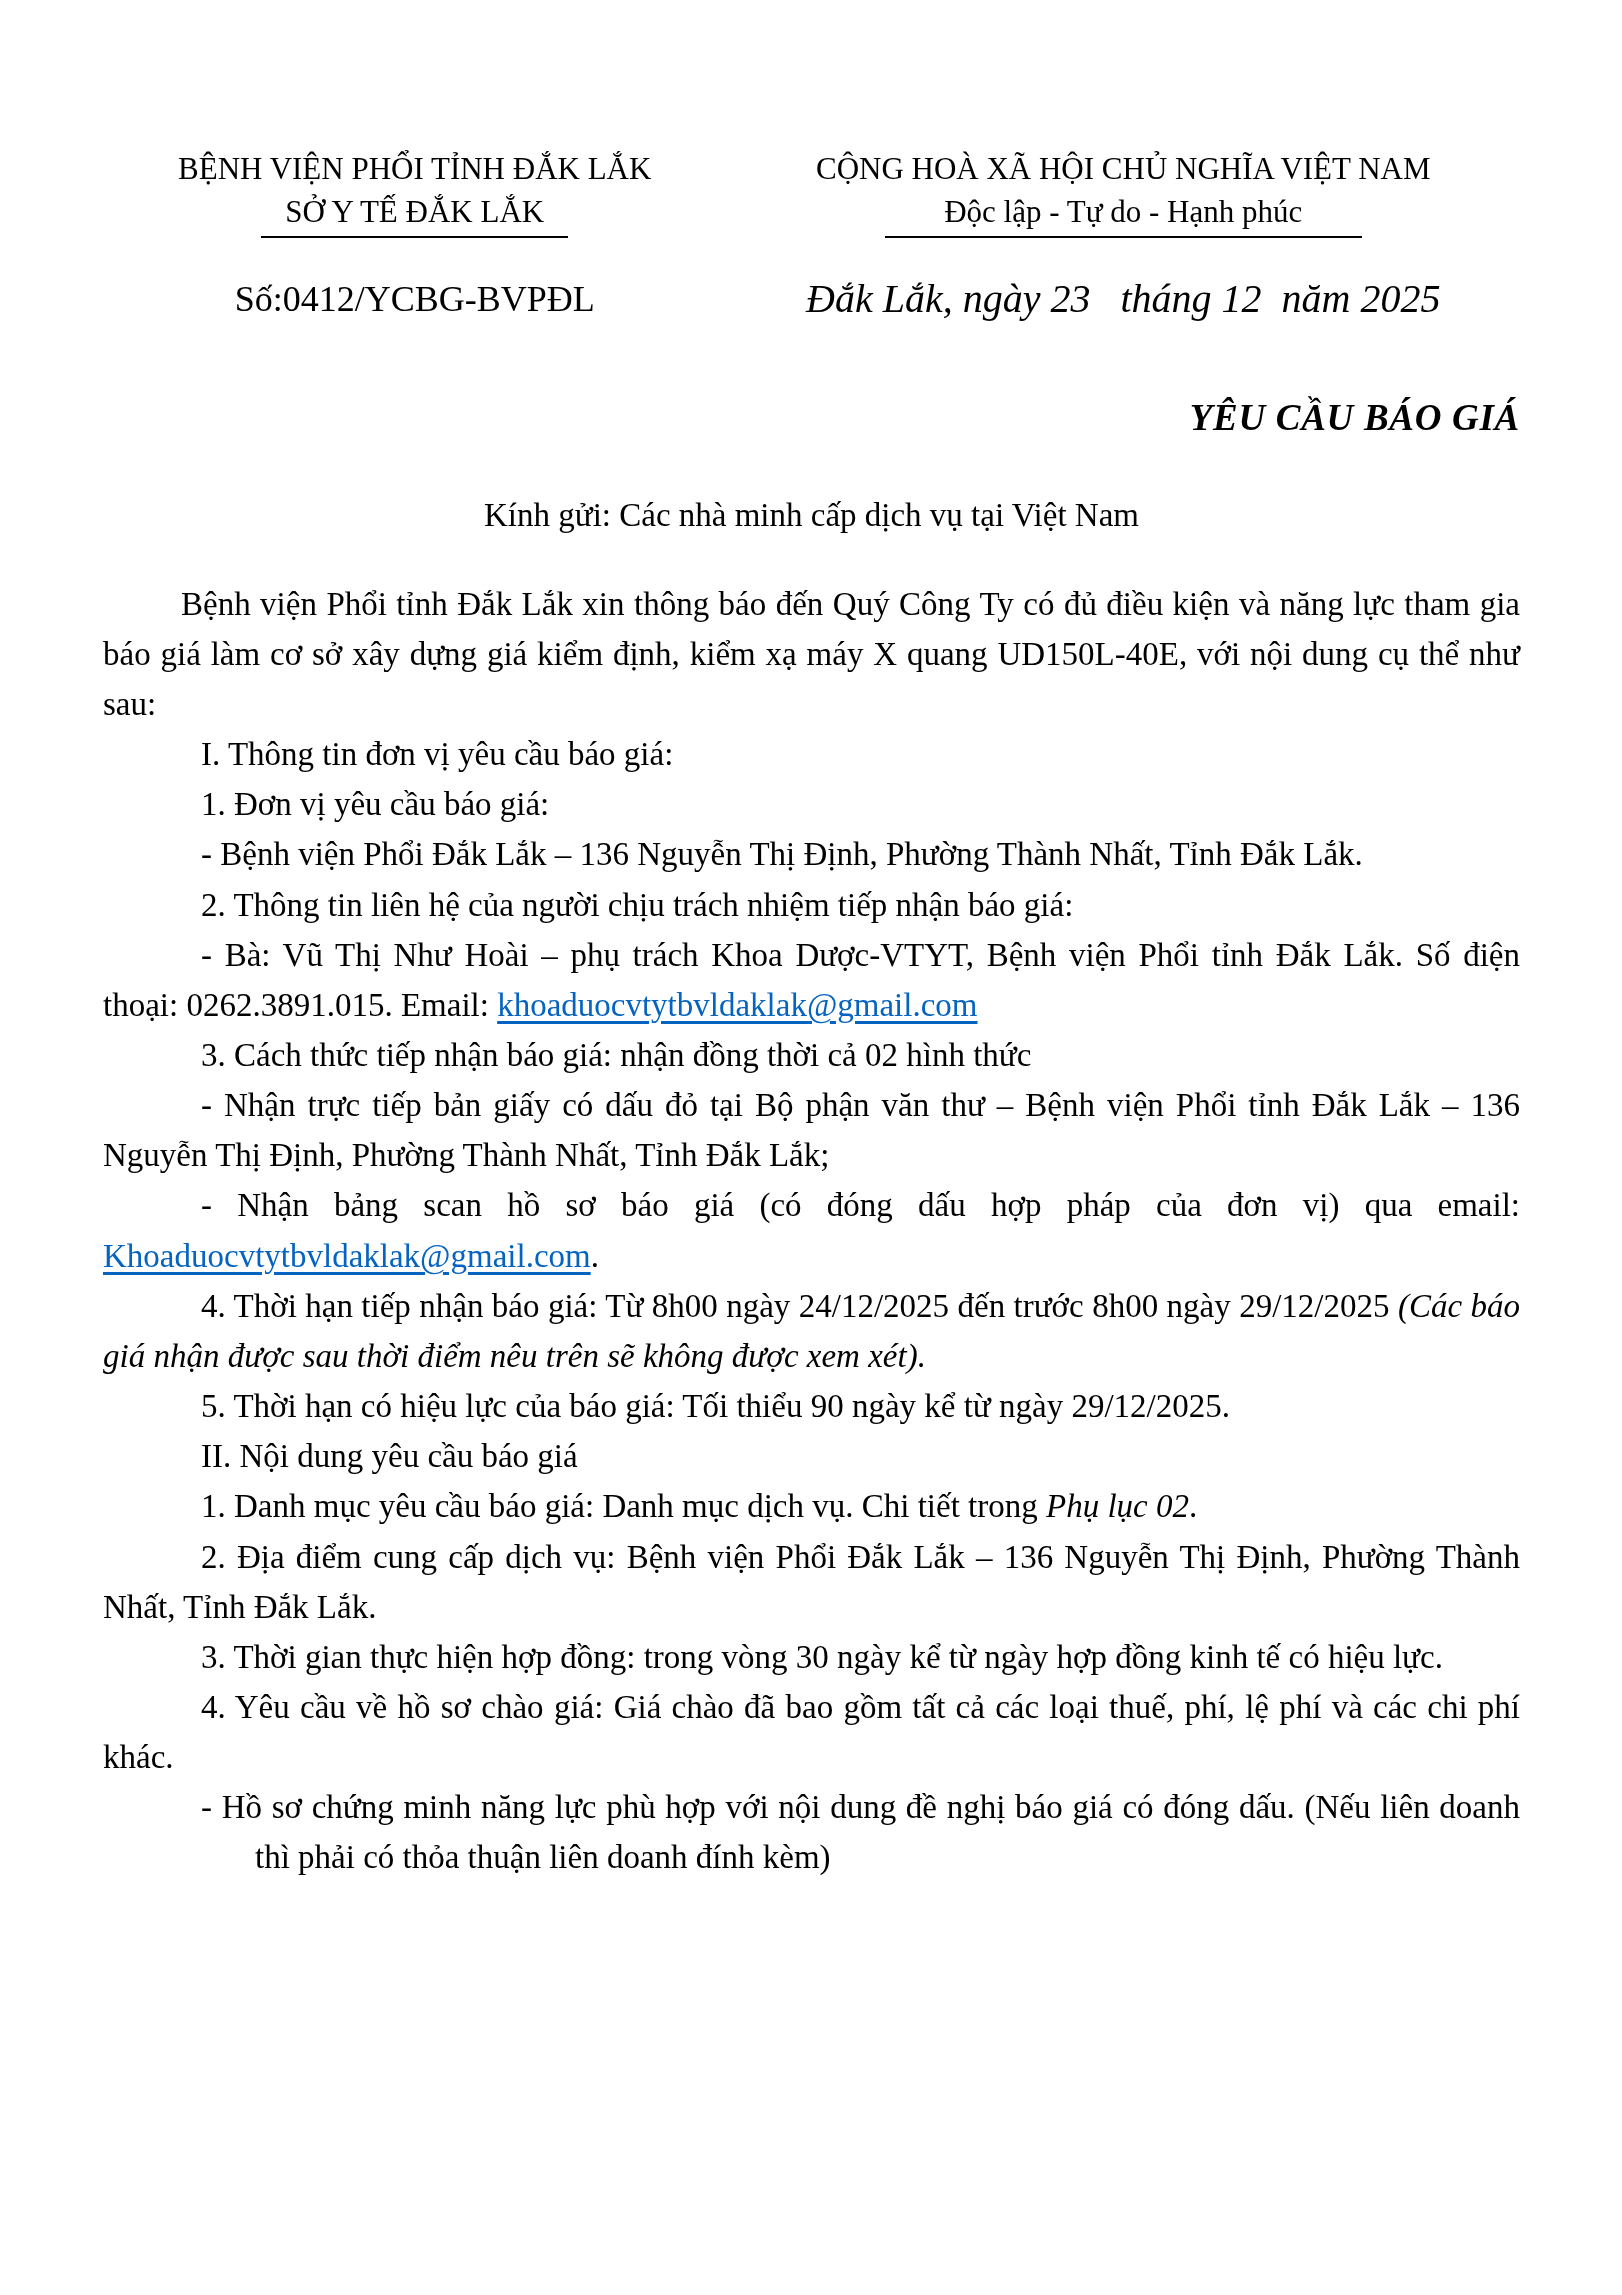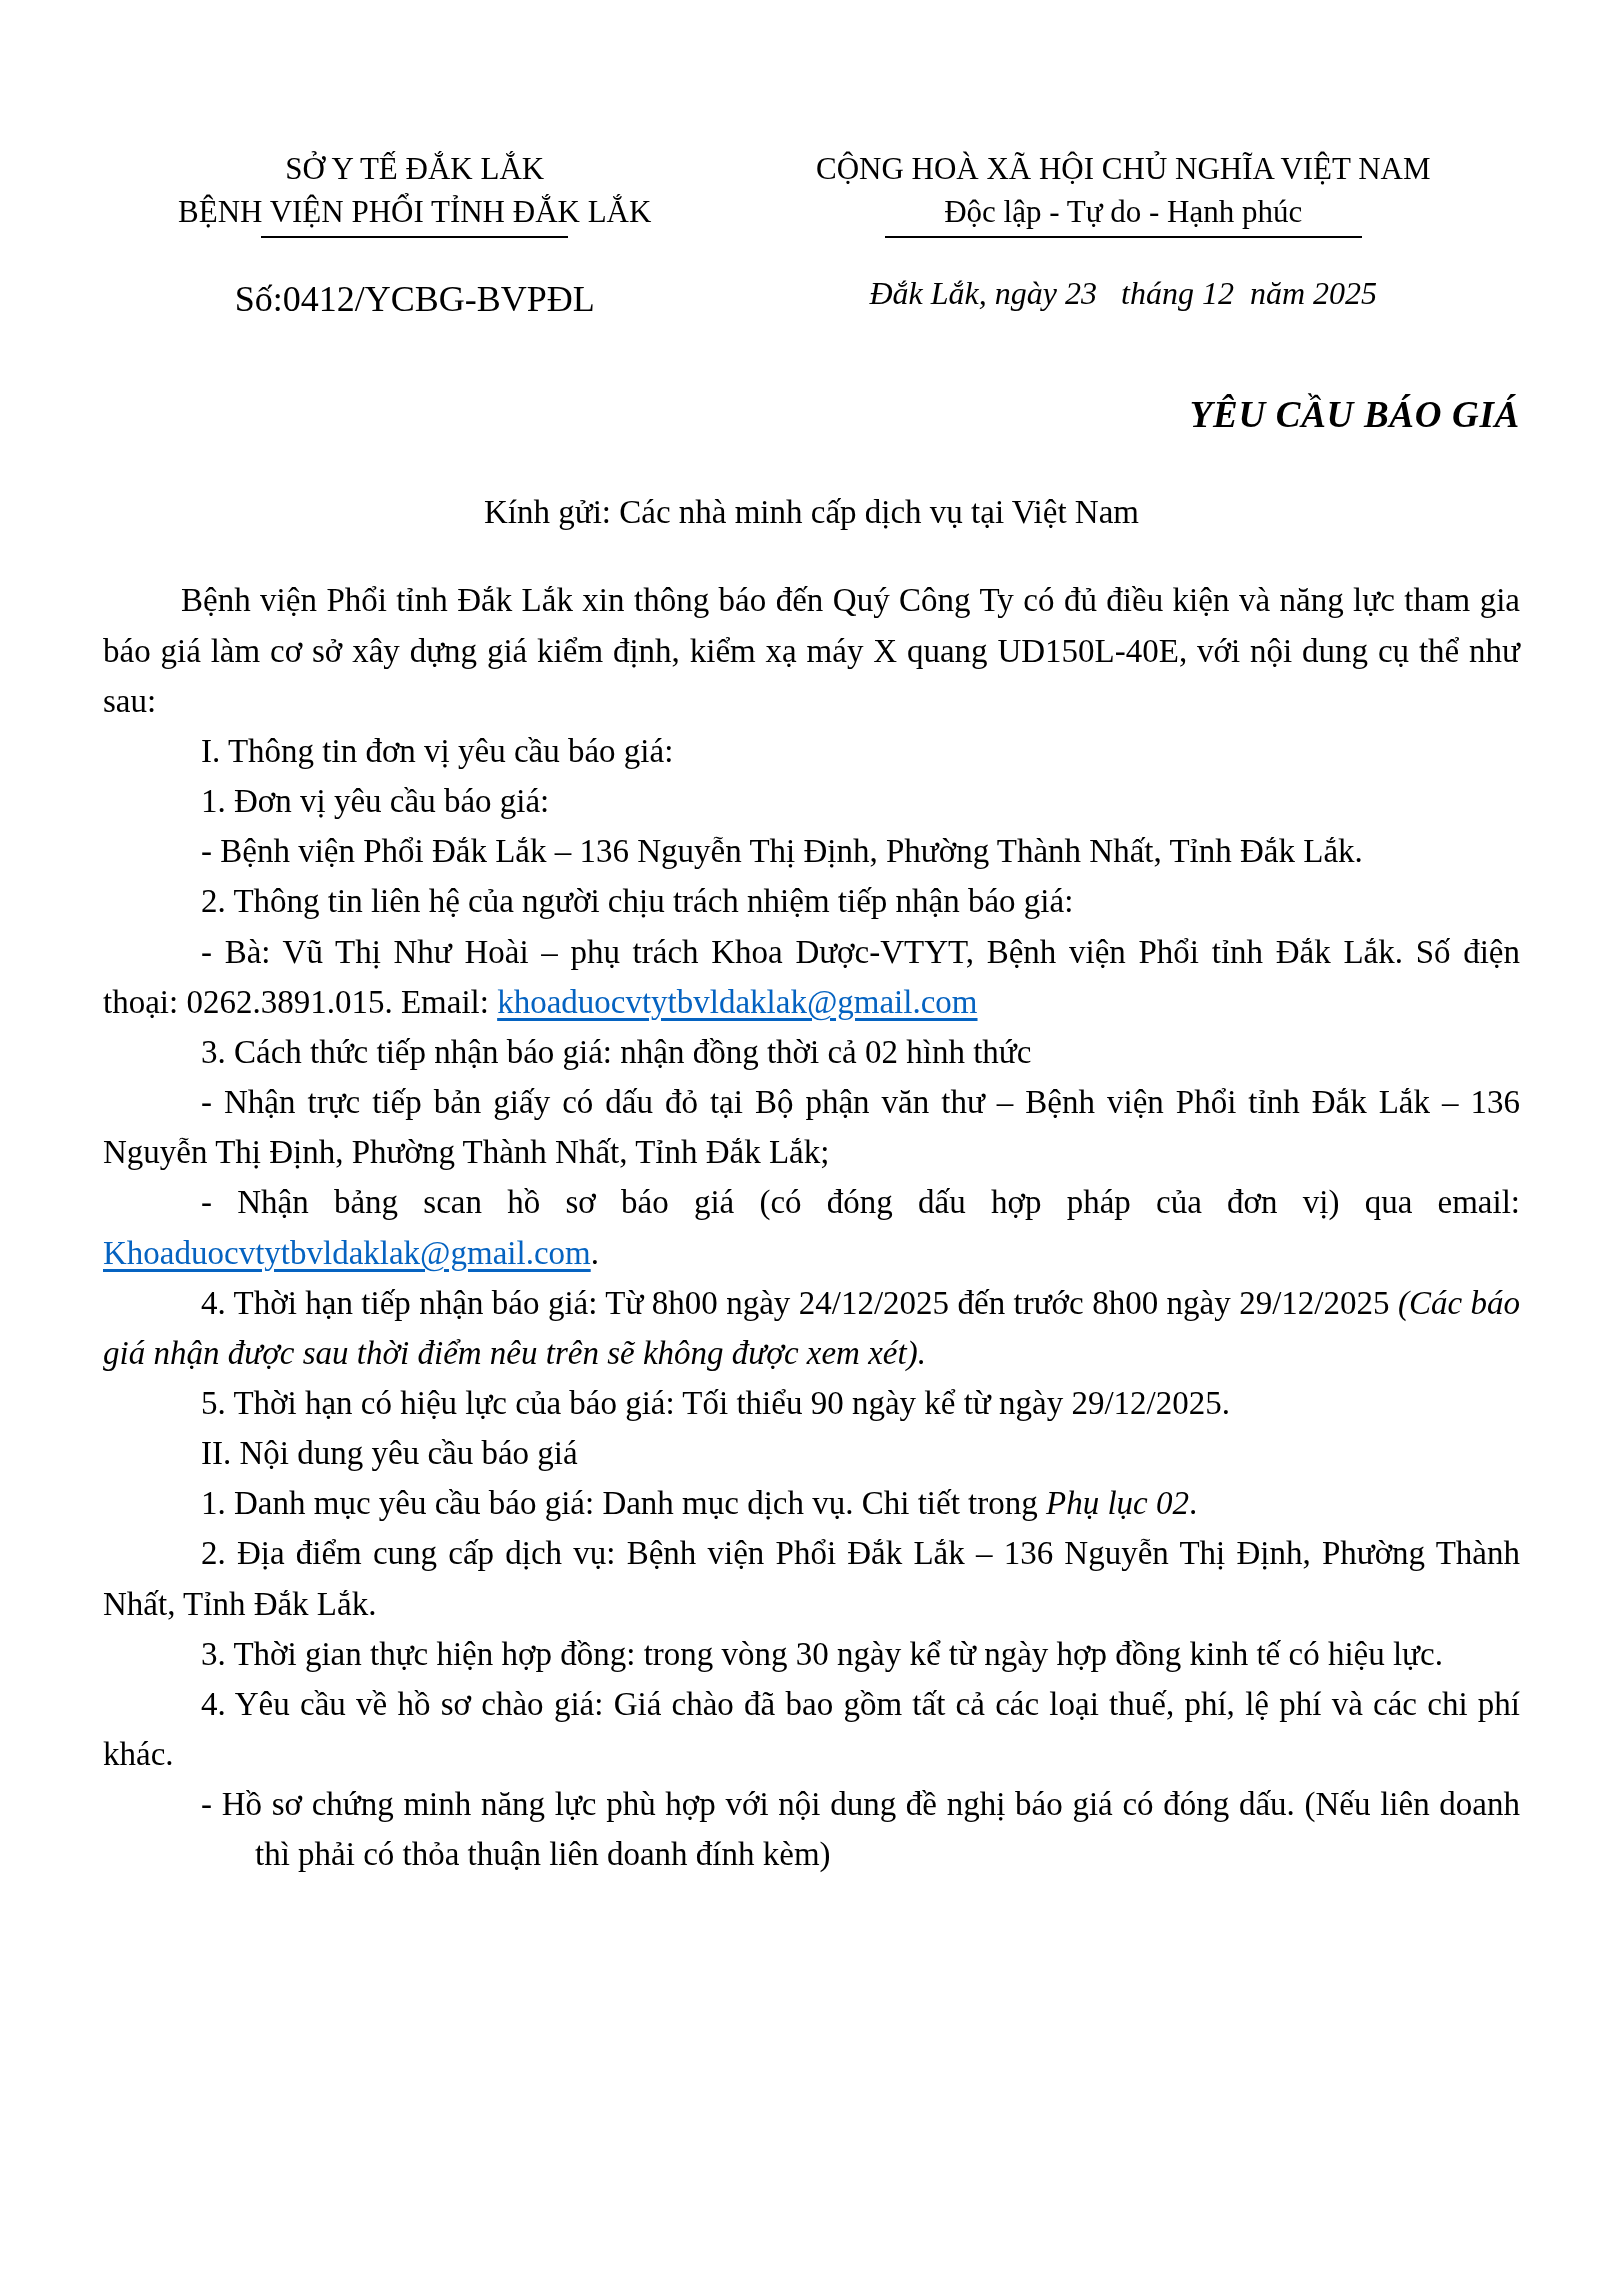--- a/index.html
+++ b/index.html
@@ -19,38 +19,38 @@
   .hcol{text-align:center;}
   .hcol.left{width:44%;}
   .hcol.right{width:56%;}
   .hline{font-size:31px;line-height:1.4;}
   .b{font-weight:normal;}
   .i{font-style:italic;}
   .u-rule{height:0;border-bottom:2.6px solid #000;margin:2.6px auto 0 auto;}
   .u-rule.left-rule{width:307px;}
   .u-rule.right-rule{width:477px;}
   .doc-number{margin-top:34px;font-size:36px;text-align:center;}
-  .dateline{margin-top:31px;font-size:32px;white-space:pre;}
+  .dateline{margin-top:31px;font-size:40px;white-space:pre;}
   .title{margin-top:60px;text-align:right;font-weight:bold;font-size:37px;letter-spacing:0.7px;font-style:italic;}
   .salutation{margin-top:44px;text-align:center;}
   .body{margin-top:38px;}
   .para{margin:0;text-align:justify;text-indent:98px;}
   .para.intro{text-indent:78px;}
   .para.hang{padding-left:152px;text-indent:-54px;}
   a.email-link{text-decoration:underline;text-underline-offset:5.2px;}
 </style>
 </head>
 <body>
 
 <div class="page">
 
   <div class="header">
     <div class="hcol left">
+      <div class="hline b">BỆNH VIỆN PHỔI TỈNH ĐẮK LẮK</div>
       <div class="hline">SỞ Y TẾ ĐẮK LẮK</div>
-      <div class="hline b">BỆNH VIỆN PHỔI TỈNH ĐẮK LẮK</div>
       <div class="u-rule left-rule"></div>
       <div class="doc-number">Số:0412/YCBG-BVPĐL</div>
     </div>
     <div class="hcol right">
       <div class="hline b">CỘNG HOÀ XÃ HỘI CHỦ NGHĨA VIỆT NAM</div>
       <div class="hline b">Độc lập - Tự do - Hạnh phúc</div>
       <div class="u-rule right-rule"></div>
       <div class="dateline i">Đắk Lắk, ngày 23   tháng 12  năm 2025</div>
     </div>
   </div>

